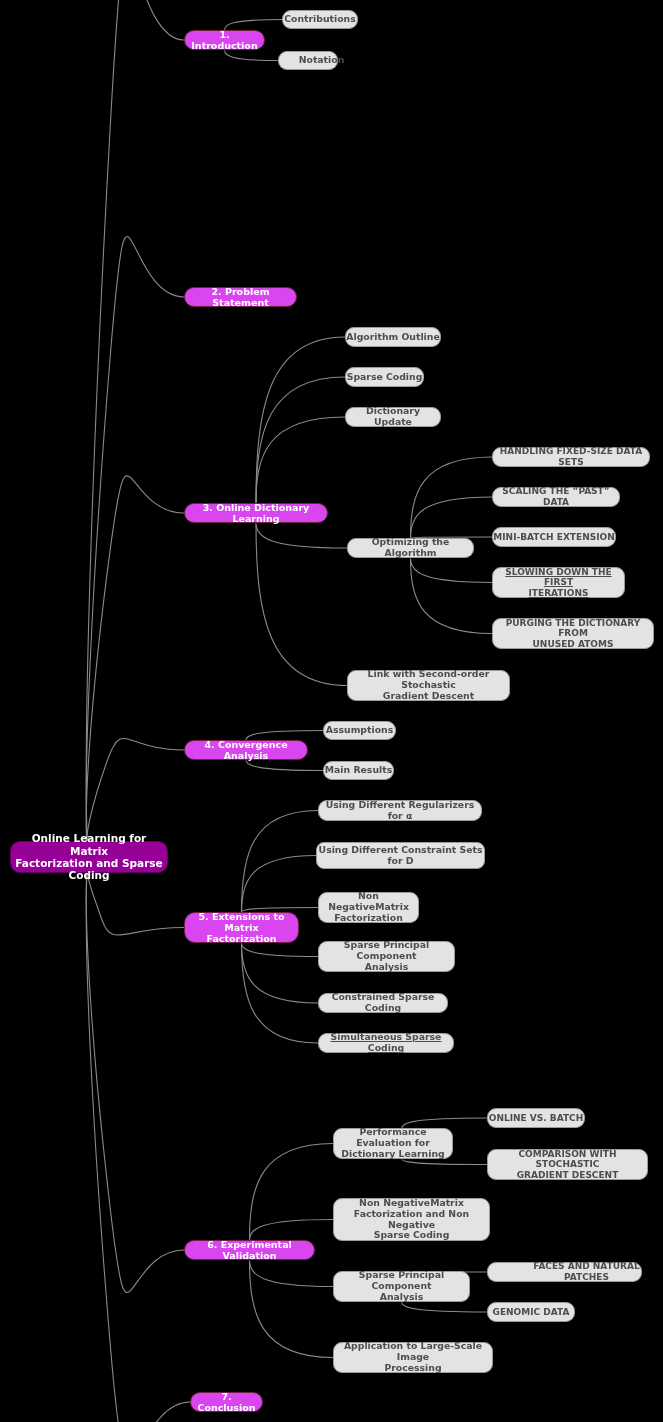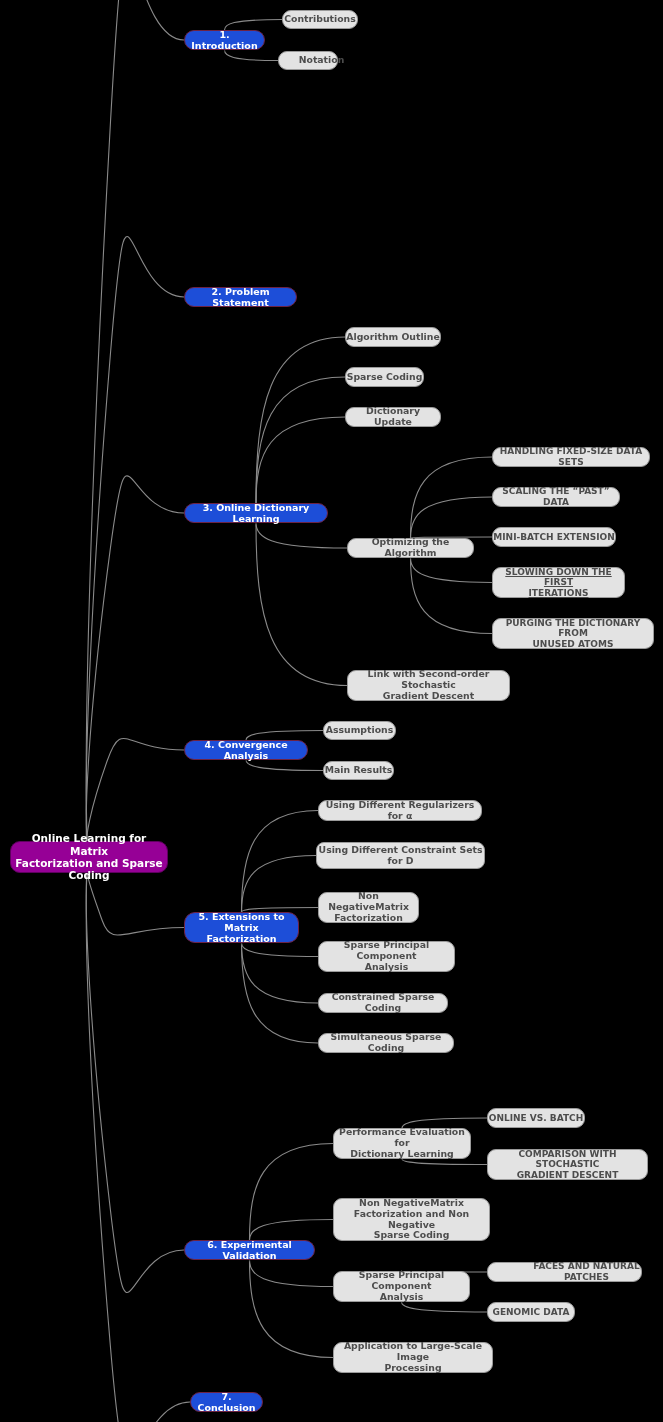--- a/index.html
+++ b/index.html
@@ -41,21 +41,21 @@
   .node.root {
     background: #960096;
     border: 1px solid #5e005e;
     color: #ffffff;
     font-weight: bold;
     font-size: 10.5px;
     border-radius: 10px;
     box-shadow: 1px 1px 2px rgba(0,0,0,0.7);
   }
   .node.branch {
-    background: #1d4ed8;
+    background: #d946ef;
     border: 1px solid #6d2243;
     color: #ffffff;
     font-weight: bold;
     font-size: 9.5px;
     border-radius: 11px;
     box-shadow: 1px 1px 2px rgba(0,0,0,0.7);
   }
   .node.leaf {
     background: #e3e3e3;
     border: 1px solid #9a9a9a;
@@ -136,23 +136,23 @@
       <div class="node leaf" style="left: 323px; top: 761px; width: 71px; height: 19px;">Main Results</div>
       <div class="node branch" style="left: 184px; top: 912px; width: 115px; height: 31px;">5. Extensions to Matrix
 Factorization</div>
       <div class="node leaf" style="left: 318px; top: 800px; width: 164px; height: 21px;">Using Different Regularizers for α</div>
       <div class="node leaf" style="left: 316px; top: 842px; width: 169px; height: 27px; border-radius: 8px;">Using Different Constraint Sets for D</div>
       <div class="node leaf" style="left: 318px; top: 892px; width: 101px; height: 31px;">Non NegativeMatrix
 Factorization</div>
       <div class="node leaf" style="left: 318px; top: 941px; width: 137px; height: 31px;">Sparse Principal Component
 Analysis</div>
       <div class="node leaf" style="left: 318px; top: 993px; width: 130px; height: 20px;">Constrained Sparse Coding</div>
-      <div class="node leaf" style="left: 318px; top: 1033px; width: 136px; height: 20px;">Simultaneous Sparse Coding</div>
+      <div class="node leaf" style="left: 318px; top: 1033px; width: 136px; height: 20px; text-decoration: underline;">Simultaneous Sparse Coding</div>
       <div class="node branch" style="left: 184px; top: 1240px; width: 131px; height: 20px;">6. Experimental Validation</div>
-      <div class="node leaf" style="left: 333px; top: 1128px; width: 138px; height: 31px;">Performance Evaluation for
+      <div class="node leaf" style="left: 333px; top: 1128px; width: 120px; height: 31px;">Performance Evaluation for
 Dictionary Learning</div>
       <div class="node leaf caps" style="left: 487px; top: 1108px; width: 98px; height: 20px;">ONLINE VS. BATCH</div>
       <div class="node leaf caps" style="left: 487px; top: 1149px; width: 161px; height: 31px;">COMPARISON WITH STOCHASTIC
 GRADIENT DESCENT</div>
       <div class="node leaf" style="left: 333px; top: 1198px; width: 157px; height: 43px;">Non NegativeMatrix
 Factorization and Non Negative
 Sparse Coding</div>
       <div class="node leaf" style="left: 333px; top: 1271px; width: 137px; height: 31px;">Sparse Principal Component
 Analysis</div>
       <div class="node leaf caps" style="left: 487px; top: 1262px; width: 155px; height: 20px; padding-left: 44px;">FACES AND NATURAL PATCHES</div>

